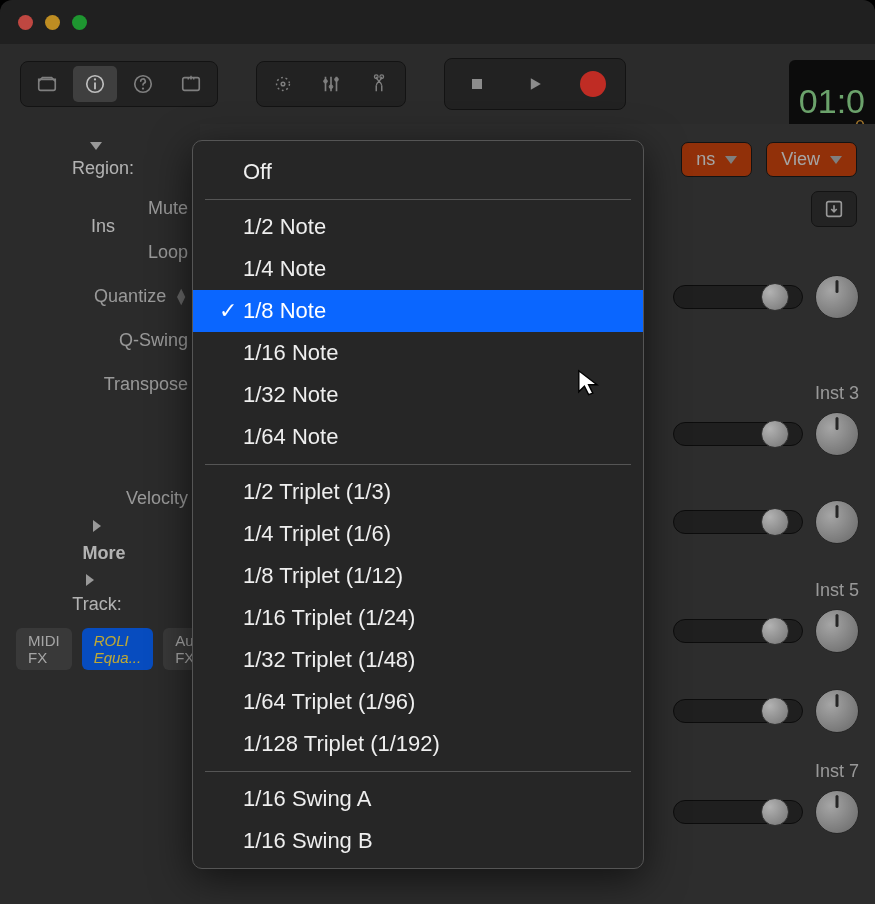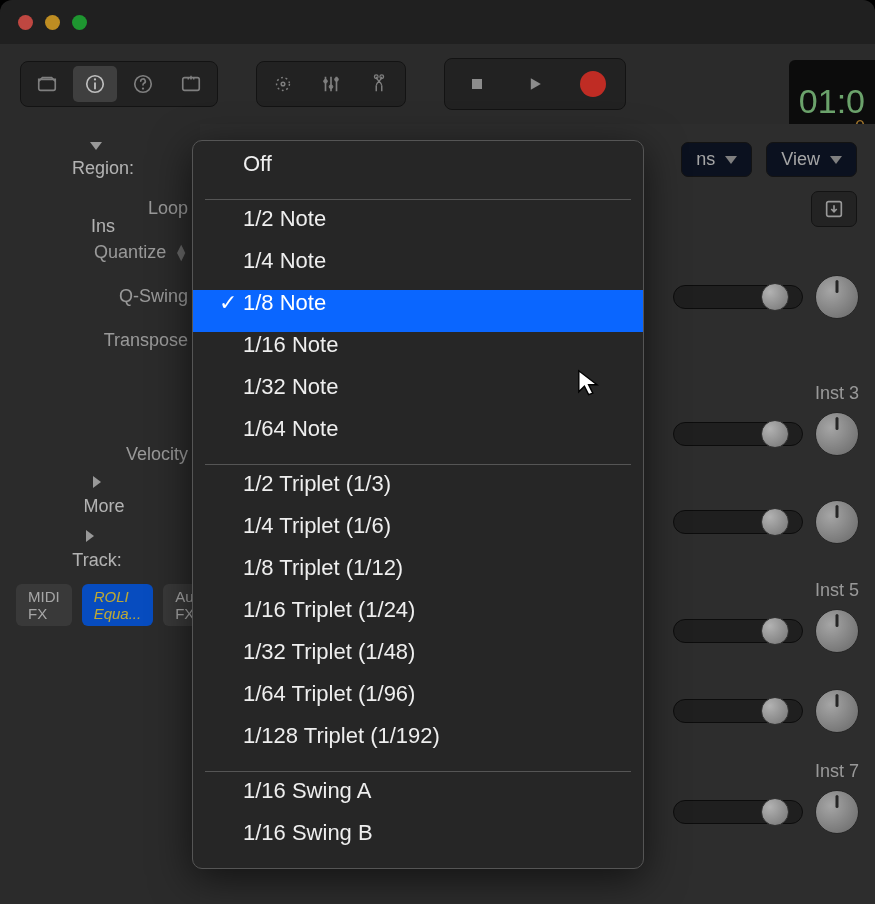--- a/index.html
+++ b/index.html
@@ -31,37 +31,37 @@
   .insp-header { display:flex; align-items:center; padding-left:18px; font-weight:500; color:#eee;flex-direction:column; }
   .chevron-arrow { display:inline-block; width:0;height:0; border-left:6px solid transparent;border-right:6px solid transparent;border-top:8px solid #ccc; margin-right:14px;}
   .chevron-right { display:inline-block; width:0;height:0; border-top:6px solid transparent;border-bottom:6px solid transparent;border-left:8px solid #ccc; margin-right:14px;}
   .pair-arrows { font-size:14px; color:#888; line-height:0.6; display:flex; flex-direction:column; }
   .badge { background:#4d4d4d; color:#ddd; padding:4px 12px; border-radius:6px; font-size:15px; }
   .badge.blue { background:#0a66ff; color:#fde047;font-style:italic; }
 
   
   .main { flex:1; background:#3d3d3d; position:relative; color:#ddd; }
   .main-top { display:flex; justify-content:flex-end; align-items:center; gap:14px; padding:18px 18px 0 0; }
-  .select-pill { background:#0f172a; border:1px solid #1a1a1a; border-radius:7px; padding:6px 14px; display:flex; align-items:center; gap:10px; font-size:18px; }
+  .select-pill { background:#c2410c; border:1px solid #1a1a1a; border-radius:7px; padding:6px 14px; display:flex; align-items:center; gap:10px; font-size:18px; }
   .tri-down { width:0;height:0;border-left:6px solid transparent;border-right:6px solid transparent;border-top:8px solid #aaa; }
   .dl-btn { width:46px;height:36px;background:#2f2f2f;border:1px solid #1a1a1a;border-radius:7px;display:flex;align-items:center;justify-content:center; }
   .dl-btn svg{width:22px;height:22px;stroke:#ccc;fill:none;}
   .track-row { display:flex; align-items:center; justify-content:flex-end; gap:12px; padding:4px 16px; font-size:18px; color:#ccc; }
   .label-cut { flex:1; text-align:left; padding-left:4px; white-space:nowrap; overflow:hidden; }
   .slider { width:130px; height:24px; background:#2a2a2a; border-radius:12px; position:relative; border:1px solid #111; }
   .slider .thumb { position:absolute; top:-3px; width:28px; height:28px; border-radius:50%; background:radial-gradient(circle at 30% 30%, #eee, #999); border:1px solid #444; }
   .knob { width:44px;height:44px;border-radius:50%;background:radial-gradient(circle at 35% 35%, #ddd,#888);border:1px solid #333;position:relative; }
   .knob::after{content:"";position:absolute;left:50%;top:4px;width:3px;height:13px;background:#333;border-radius:2px;transform:translateX(-50%);}
 
   
   .dimmer { position:absolute; inset:0; background:rgba(0,0,0,0.25); pointer-events:none; }
 
   
   .menu { position:absolute; left:192px; top:140px; width:452px; background:#262626; border:1px solid #555; border-radius:10px; box-shadow:0 10px 40px rgba(0,0,0,0.6); color:#eee; font-size:22px; padding:10px 0 6px 0; z-index:100; }
-  .menu-item { display:flex; align-items:flex-start; height:42px; padding:0 20px 0 26px; }
+  .menu-item { display:flex; align-items:center; height:42px; padding:0 20px 0 26px; }
   .menu-item .chk { width:24px; display:inline-block; }
   .menu-item.selected { background:#0a66ff; color:#fff; }
   .menu-sep { height:1px; background:#555; margin:6px 12px; }
   .cursor-arrow { position:absolute; z-index:200; }
   .cursor-arrow svg{ width:28px; height:28px; }
 
 </style>
 </head>
 <body>
 
@@ -151,40 +151,43 @@
 </div>
 
 <div class="content">
   <div class="inspector">
     <div class="insp-row insp-header" style="justify-content:flex-start;">
       <span class="chevron-arrow"></span>
       <span>Region:</span>&nbsp;
       <span>Ins</span>
     </div>
     <div class="insp-row">
+        <span>Mute</span>
+      </div>
+    <div class="insp-row">
         <span>Loop</span>
       </div>
     <div class="insp-row">
       <span>Quantize</span>
       <span class="pair-arrows">
           <span>▲</span>
           <span>▼</span>
         </span>
     </div>
     <div class="insp-row">
         <span>Q-Swing</span>
       </div>
     <div class="insp-row">
         <span>Transpose</span>
       </div>
     <div style="height:70px"></div>
     <div class="insp-row">
         <span>Velocity</span>
       </div>
-    <div class="insp-row insp-header" style="justify-content:flex-start;padding-left:20px;">
+    <div class="insp-row insp-header" style="justify-content:space-between;padding-left:20px;font-weight:bold;">
       <span class="chevron-right"></span>
       <span>More</span>
     </div>
     <div style="height:10px"></div>
     <div class="insp-row insp-header" style="justify-content:flex-start;padding-left:6px;">
       <span class="chevron-right"></span>
       <span>Track:</span>&nbsp;
       <span>Unt</span>
     </div>
     <div style="padding:10px 0 0 16px; display:flex; flex-direction:row; gap:10px; align-items:flex-start;">

